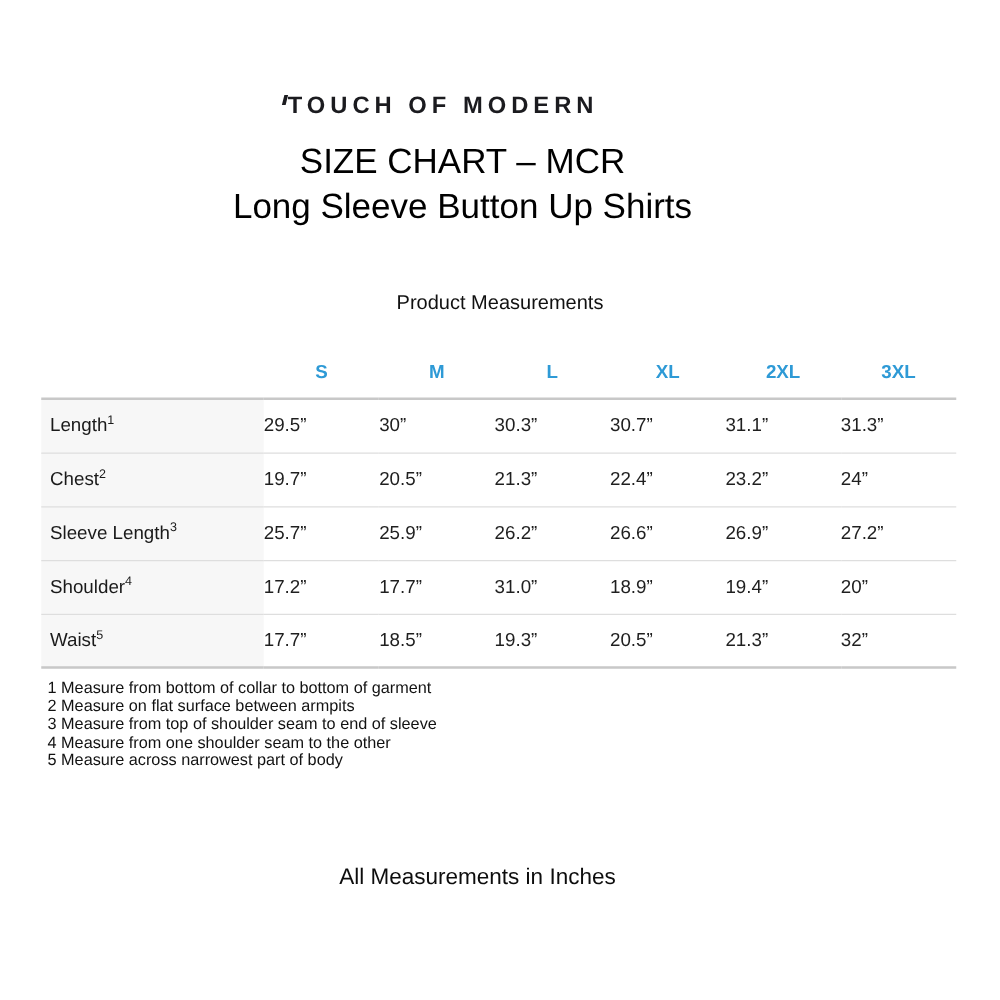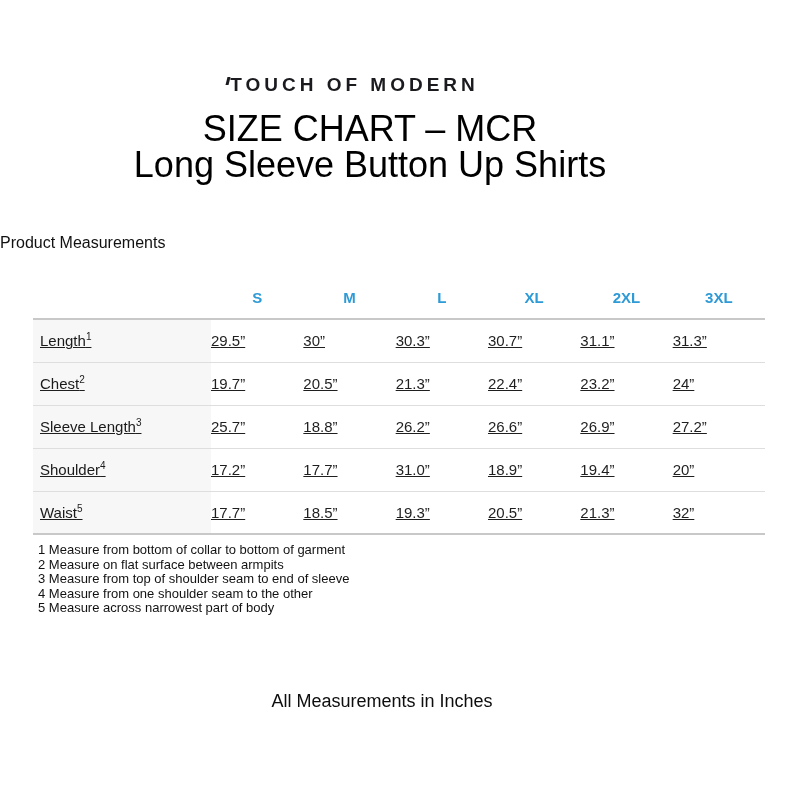--- a/index.html
+++ b/index.html
@@ -16,43 +16,42 @@
     font-size:19px;font-weight:700;letter-spacing:4px;
     color:#1b1b1f;white-space:nowrap;
   }
   .logo-tick{
     display:inline-block;width:3px;height:8px;background:#1b1b1f;
     transform:skewX(-14deg) translateY(-6px);margin-right:2px;
   }
   
   .title{
     position:absolute;top:111px;left:0;width:740px;
-    text-align:center;font-size:36px;line-height:36px;
+    text-align:center;font-size:28px;line-height:36px;
     color:#000;font-weight:400;
   }
   .subtitle{
     position:absolute;top:234px;left:0;width:800px;
-    text-align:left;font-size:16px;color:#111;
+    text-align:center;font-size:16px;color:#111;
   }
   
   .size-table{
     position:absolute;top:277px;left:33px;width:732px;
     border-collapse:collapse;table-layout:fixed;
     font-size:15px;color:#1f1f1f;
   }
   .size-table col.label-col{width:178px;}
   .size-table thead th{
     height:41px;vertical-align:middle;
     color:var(--accent,#2e9ad6);font-weight:600;font-size:15px;
     text-align:center;padding:0;
   }
   .size-table tbody{
     border-top:2px solid var(--border-strong,#c8c8c8);
     border-bottom:2px solid var(--border-strong,#c8c8c8);
-    text-decoration:underline;
   }
   .size-table tbody tr{height:43px;}
   .size-table tbody tr + tr{border-top:1px solid var(--border-light,#dedede);margin-top:8px;}
   .size-table tbody th{
     background:var(--label-bg,#f7f7f7);
     font-weight:400;text-align:left;padding:0 0 0 7px;
     font-size:15px;color:#1a1a1a;
   }
   .size-table tbody td{text-align:left;padding:0;}
   .size-table sup{font-size:10px;line-height:0;}
@@ -115,21 +114,21 @@
         <td>19.7”</td>
         <td>20.5”</td>
         <td>21.3”</td>
         <td>22.4”</td>
         <td>23.2”</td>
         <td>24”</td>
       </tr>
       <tr>
         <th>Sleeve Length<sup>3</sup></th>
         <td>25.7”</td>
-        <td>18.8”</td>
+        <td>25.9”</td>
         <td>26.2”</td>
         <td>26.6”</td>
         <td>26.9”</td>
         <td>27.2”</td>
       </tr>
       <tr>
         <th>Shoulder<sup>4</sup></th>
         <td>17.2”</td>
         <td>17.7”</td>
         <td>31.0”</td>

